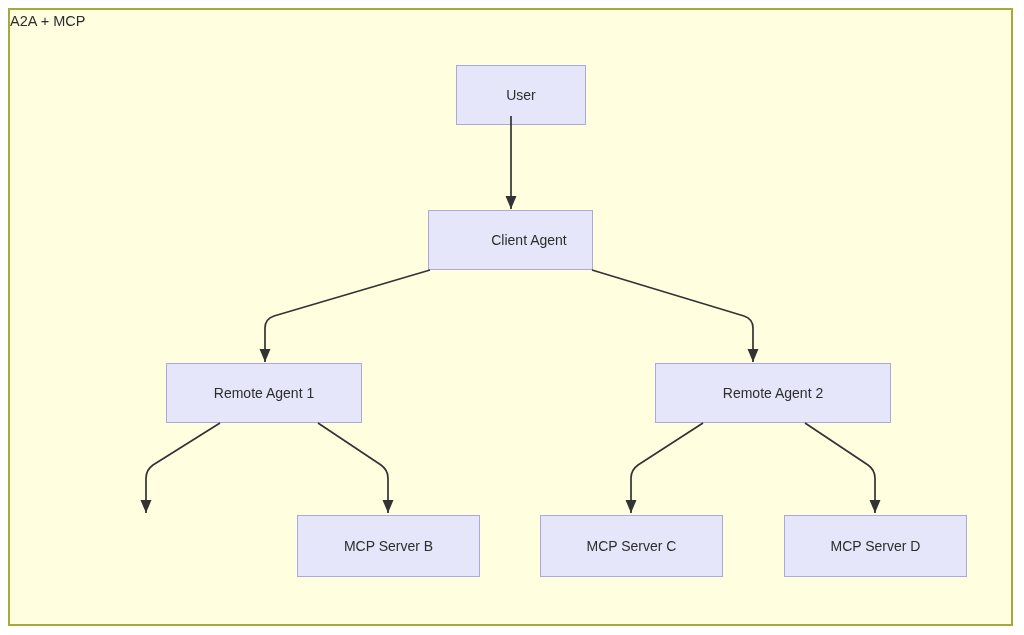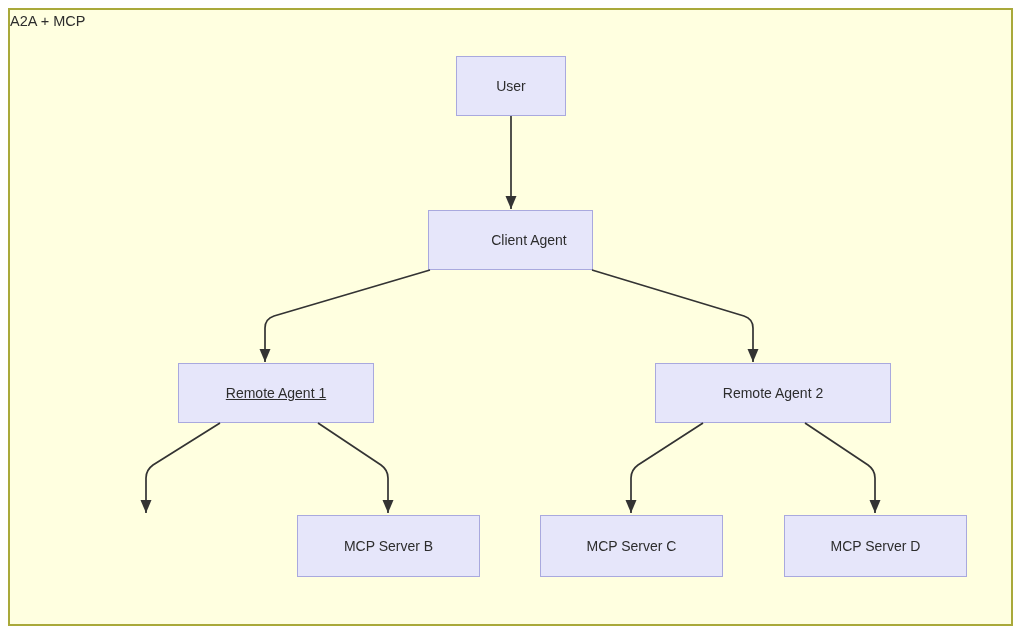--- a/index.html
+++ b/index.html
@@ -38,23 +38,23 @@
     display: flex;
     align-items: center;
     justify-content: center;
     background: var(--node-fill, #e6e6fa);
     border: 1px solid var(--node-border, #a9a9de);
     font-size: 14px;
     color: var(--text, #2d2d2d);
     box-sizing: border-box;
   }
   
-  .node-user          { left: 456px; top:  56px; width: 110px; height: 60px; }
+  .node-user          { left: 456px; top:  65px; width: 130px; height: 60px; }
   .node-client-agent  { left: 428px; top: 210px; width: 165px; height: 60px; padding-left: 37px; }
-  .node-remote-agent-1{ left: 178px; top: 363px; width: 196px; height: 60px; text-decoration: underline; }
+  .node-remote-agent-1{ left: 166px; top: 363px; width: 196px; height: 60px; }
   .node-remote-agent-2{ left: 655px; top: 363px; width: 236px; height: 60px; text-align: center; }
   .node-mcp-server-a  { left:  56px; top: 515px; width: 181px; height: 62px; }
   .node-mcp-server-b  { left: 297px; top: 515px; width: 183px; height: 62px; }
   .node-mcp-server-c  { left: 540px; top: 515px; width: 183px; height: 62px; }
   .node-mcp-server-d  { left: 784px; top: 515px; width: 183px; height: 62px; }
   #edge-layer {
     position: absolute;
     left: 0;
     top: 0;
     width: 1024px;

